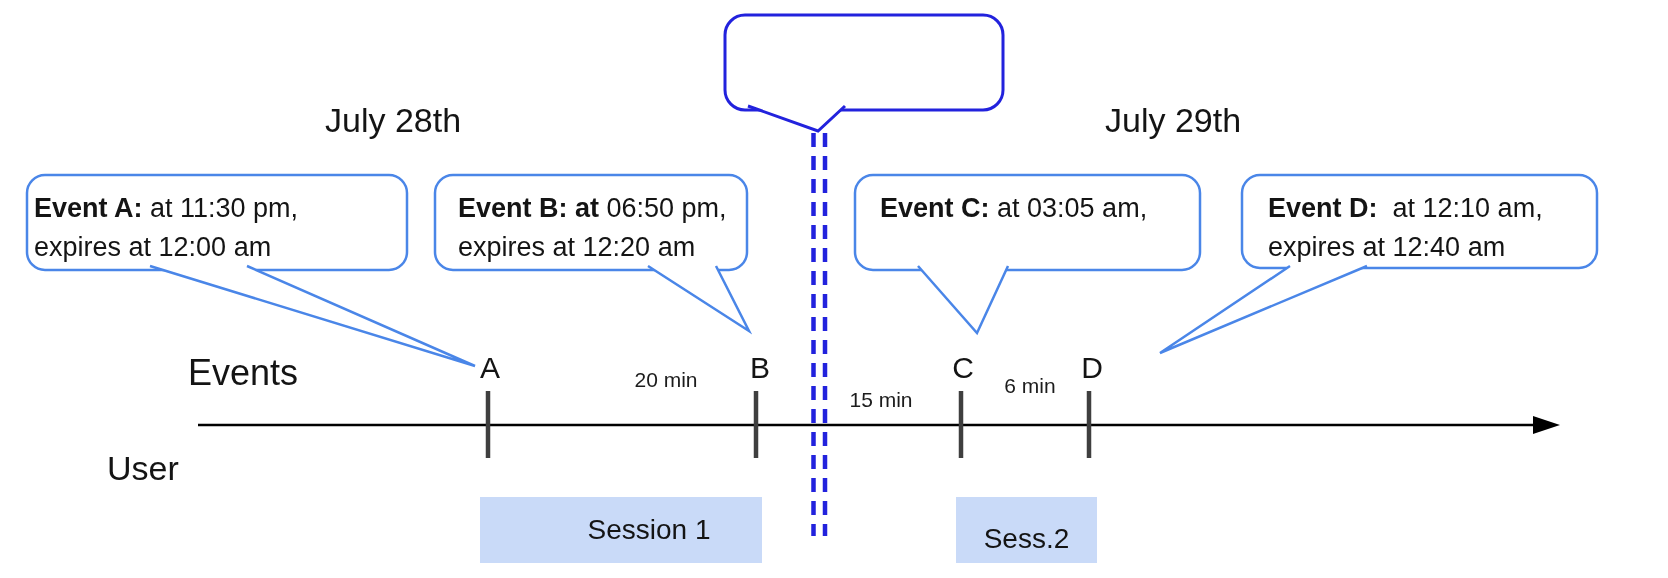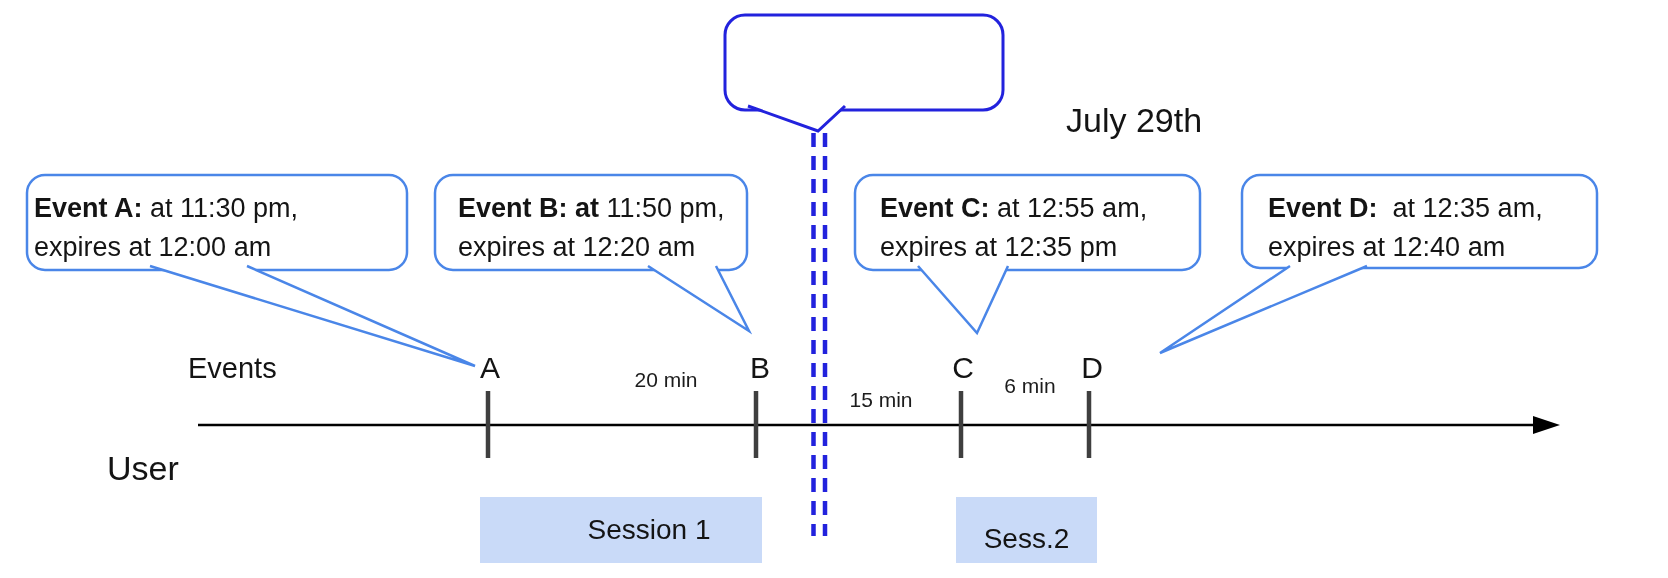--- a/index.html
+++ b/index.html
@@ -4,21 +4,21 @@
 <style>
   html,body{margin:0;padding:0;background:#fff;}
   .stage{
     position:relative;width:1668px;height:578px;background:#fff;overflow:hidden;
     font-family:"Liberation Sans",sans-serif;color:#111;
   }
   .stage svg{position:absolute;left:0;top:0;}
   .txt{position:absolute;white-space:pre;line-height:1.15;color:#141414;}
   .date-lbl{font-size:34px;}
   .midnight-lbl{font-size:31px;}
-  .events-lbl{font-size:29px;}
+  .events-lbl{font-size:36px;}
   .user-lbl{font-size:34px;margin-top:40px;}
   .tickletter{font-size:30px;transform:translateX(-50%);}
   .interval{font-size:21px;transform:translateX(-50%);color:#1c1c1c;}
   .callout-text{position:absolute;font-size:27px;line-height:39px;color:#141414;}
   .cl-line{white-space:pre;}
   .cl-bold{font-weight:bold;}
   .session-lbl{
     position:absolute;display:flex;align-items:center;justify-content:center;
     font-size:28px;color:#141414;
   }
@@ -51,48 +51,48 @@
 
     <path d="M150 266 L475 366 L247 266" fill="#fff" stroke-width="2.5" stroke="#4a86e8"></path>
     <path d="M648 266 L749 331 L716 266" fill="#fff" stroke-width="2.5" stroke="#4a86e8"></path>
     <path d="M918 266 L977 333 L1008 266" fill="#fff" stroke-width="2.5" stroke="#4a86e8"></path>
     <path d="M1367 266 L1160 353 L1290 266" fill="#fff" stroke-width="2.5" stroke="#4a86e8"></path>
 
     <rect x="725" y="15" width="278" height="95" rx="20" fill="#fff" stroke-width="3" stroke="#2222dd"></rect>
     <path d="M748 106 L818 131 L845 106" fill="#fff" stroke-width="3" stroke="#2222dd"></path>
   </svg>
 
-  <div class="txt date-lbl" style="left:1066px;top:101px;">July 29th</div>
+  <div class="txt date-lbl" style="left:325px;top:101px;">July 28th</div>
+  <div class="txt date-lbl" style="left:1105px;top:101px;">July 29th</div>
 
 
   <div class="txt events-lbl" style="left:188px;top:352px;">Events</div>
   <div class="txt user-lbl" style="left:107px;top:409px;">User</div>
 
   <div class="txt tickletter" style="left:490px;top:351px;">A</div>
   <div class="txt tickletter" style="left:760px;top:351px;">B</div>
   <div class="txt tickletter" style="left:963px;top:351px;">C</div>
   <div class="txt tickletter" style="left:1092px;top:351px;">D</div>
 
   <div class="txt interval" style="left:666px;top:368px;">20 min</div>
   <div class="txt interval" style="left:881px;top:368px;margin-top:20px;">15 min</div>
   <div class="txt interval" style="left:1030px;top:374px;">6 min</div>
 
   <div class="callout-text" style="left:34px;top:189px;">
     <div class="cl-line"><span class="cl-bold">Event A:</span><span> at 11:30 pm,</span></div>
     <div class="cl-line">expires at 12:00 am</div>
   </div>
   <div class="callout-text" style="left:458px;top:189px;">
-    <div class="cl-line"><span class="cl-bold">Event B: at</span><span> 11:50 pm,</span></div>
+    <div class="cl-line"><span class="cl-bold">Event B: at</span><span> 06:50 pm,</span></div>
     <div class="cl-line">expires at 12:20 am</div>
   </div>
   <div class="callout-text" style="left:880px;top:189px;">
-    <div class="cl-line"><span class="cl-bold">Event C:</span><span> at 12:55 am,</span></div>
-    <div class="cl-line">expires at 12:35 pm</div>
+    <div class="cl-line"><span class="cl-bold">Event C:</span><span> at 03:05 am,</span></div>
   </div>
   <div class="callout-text" style="left:1268px;top:189px;">
-    <div class="cl-line"><span class="cl-bold">Event D:</span><span>  at 12:35 am,</span></div>
+    <div class="cl-line"><span class="cl-bold">Event D:</span><span>  at 12:10 am,</span></div>
     <div class="cl-line">expires at 12:40 am</div>
   </div>
 
   <div class="session-lbl" style="left:480px;top:497px;width:338px;height:66px;">Session 1</div>
   <div class="session-lbl" style="left:956px;top:497px;width:141px;height:84px;">Sess.2</div>
 
 </div>
 
 </body></html>

